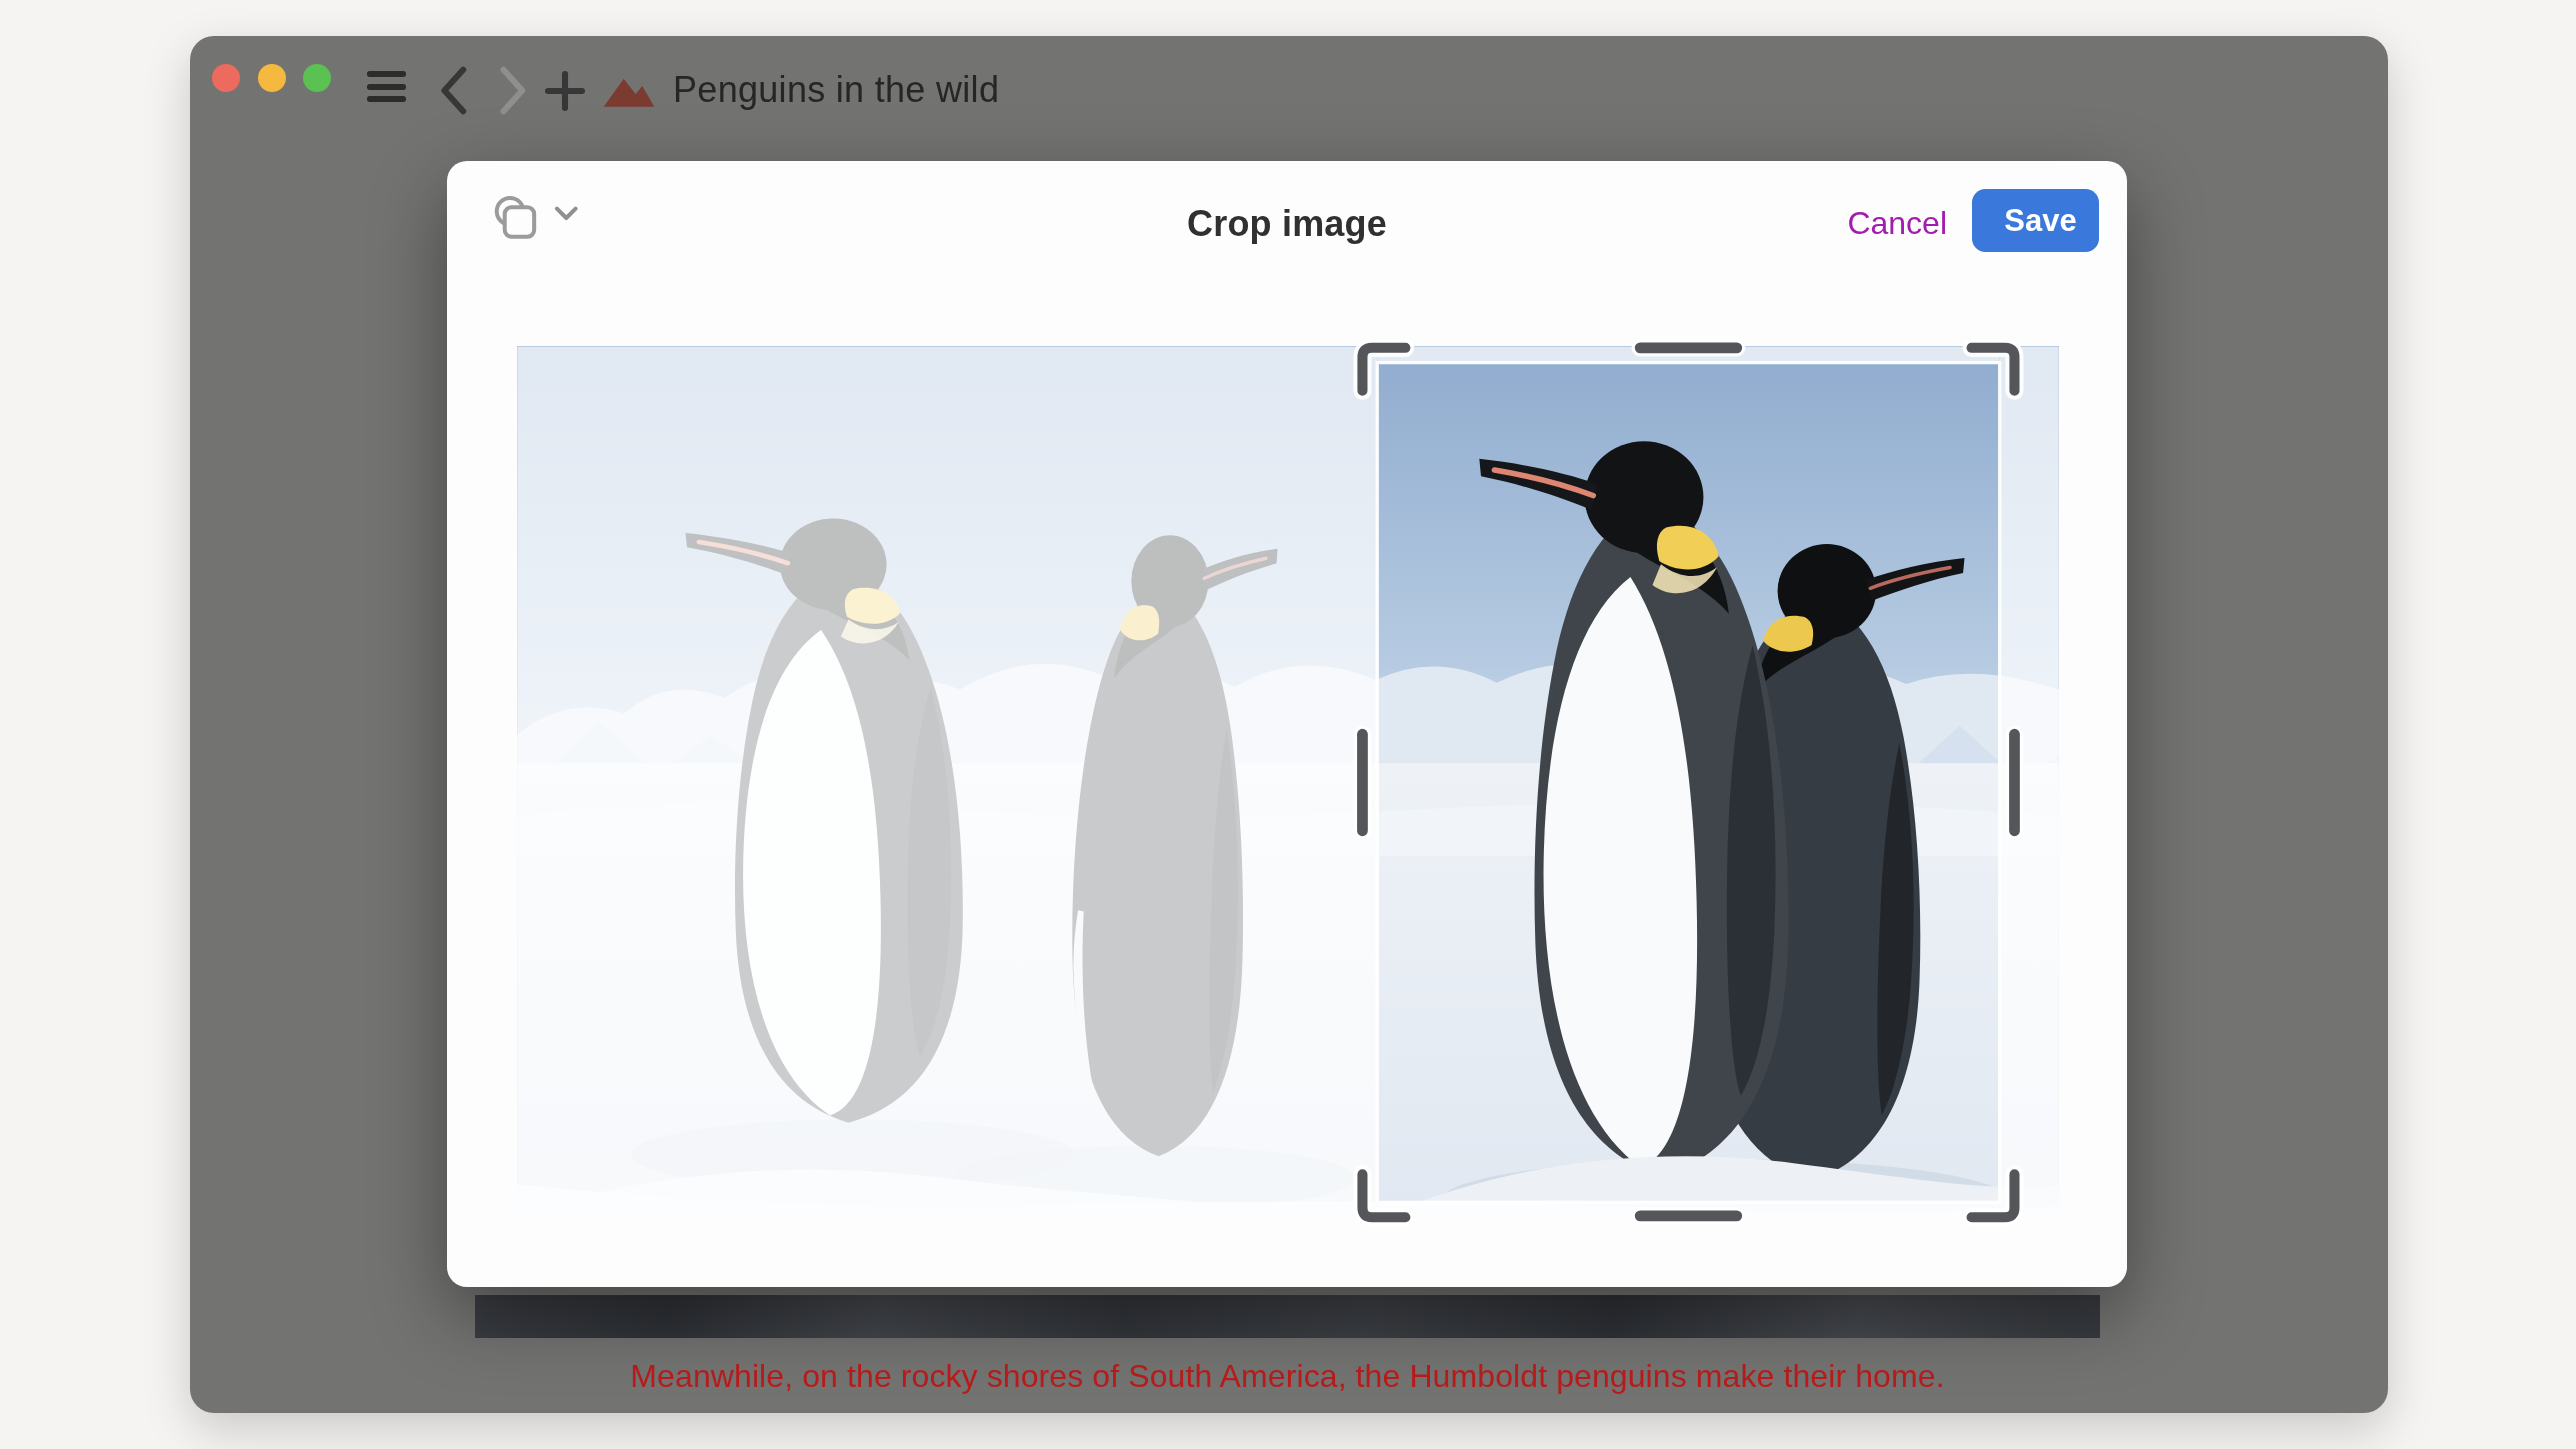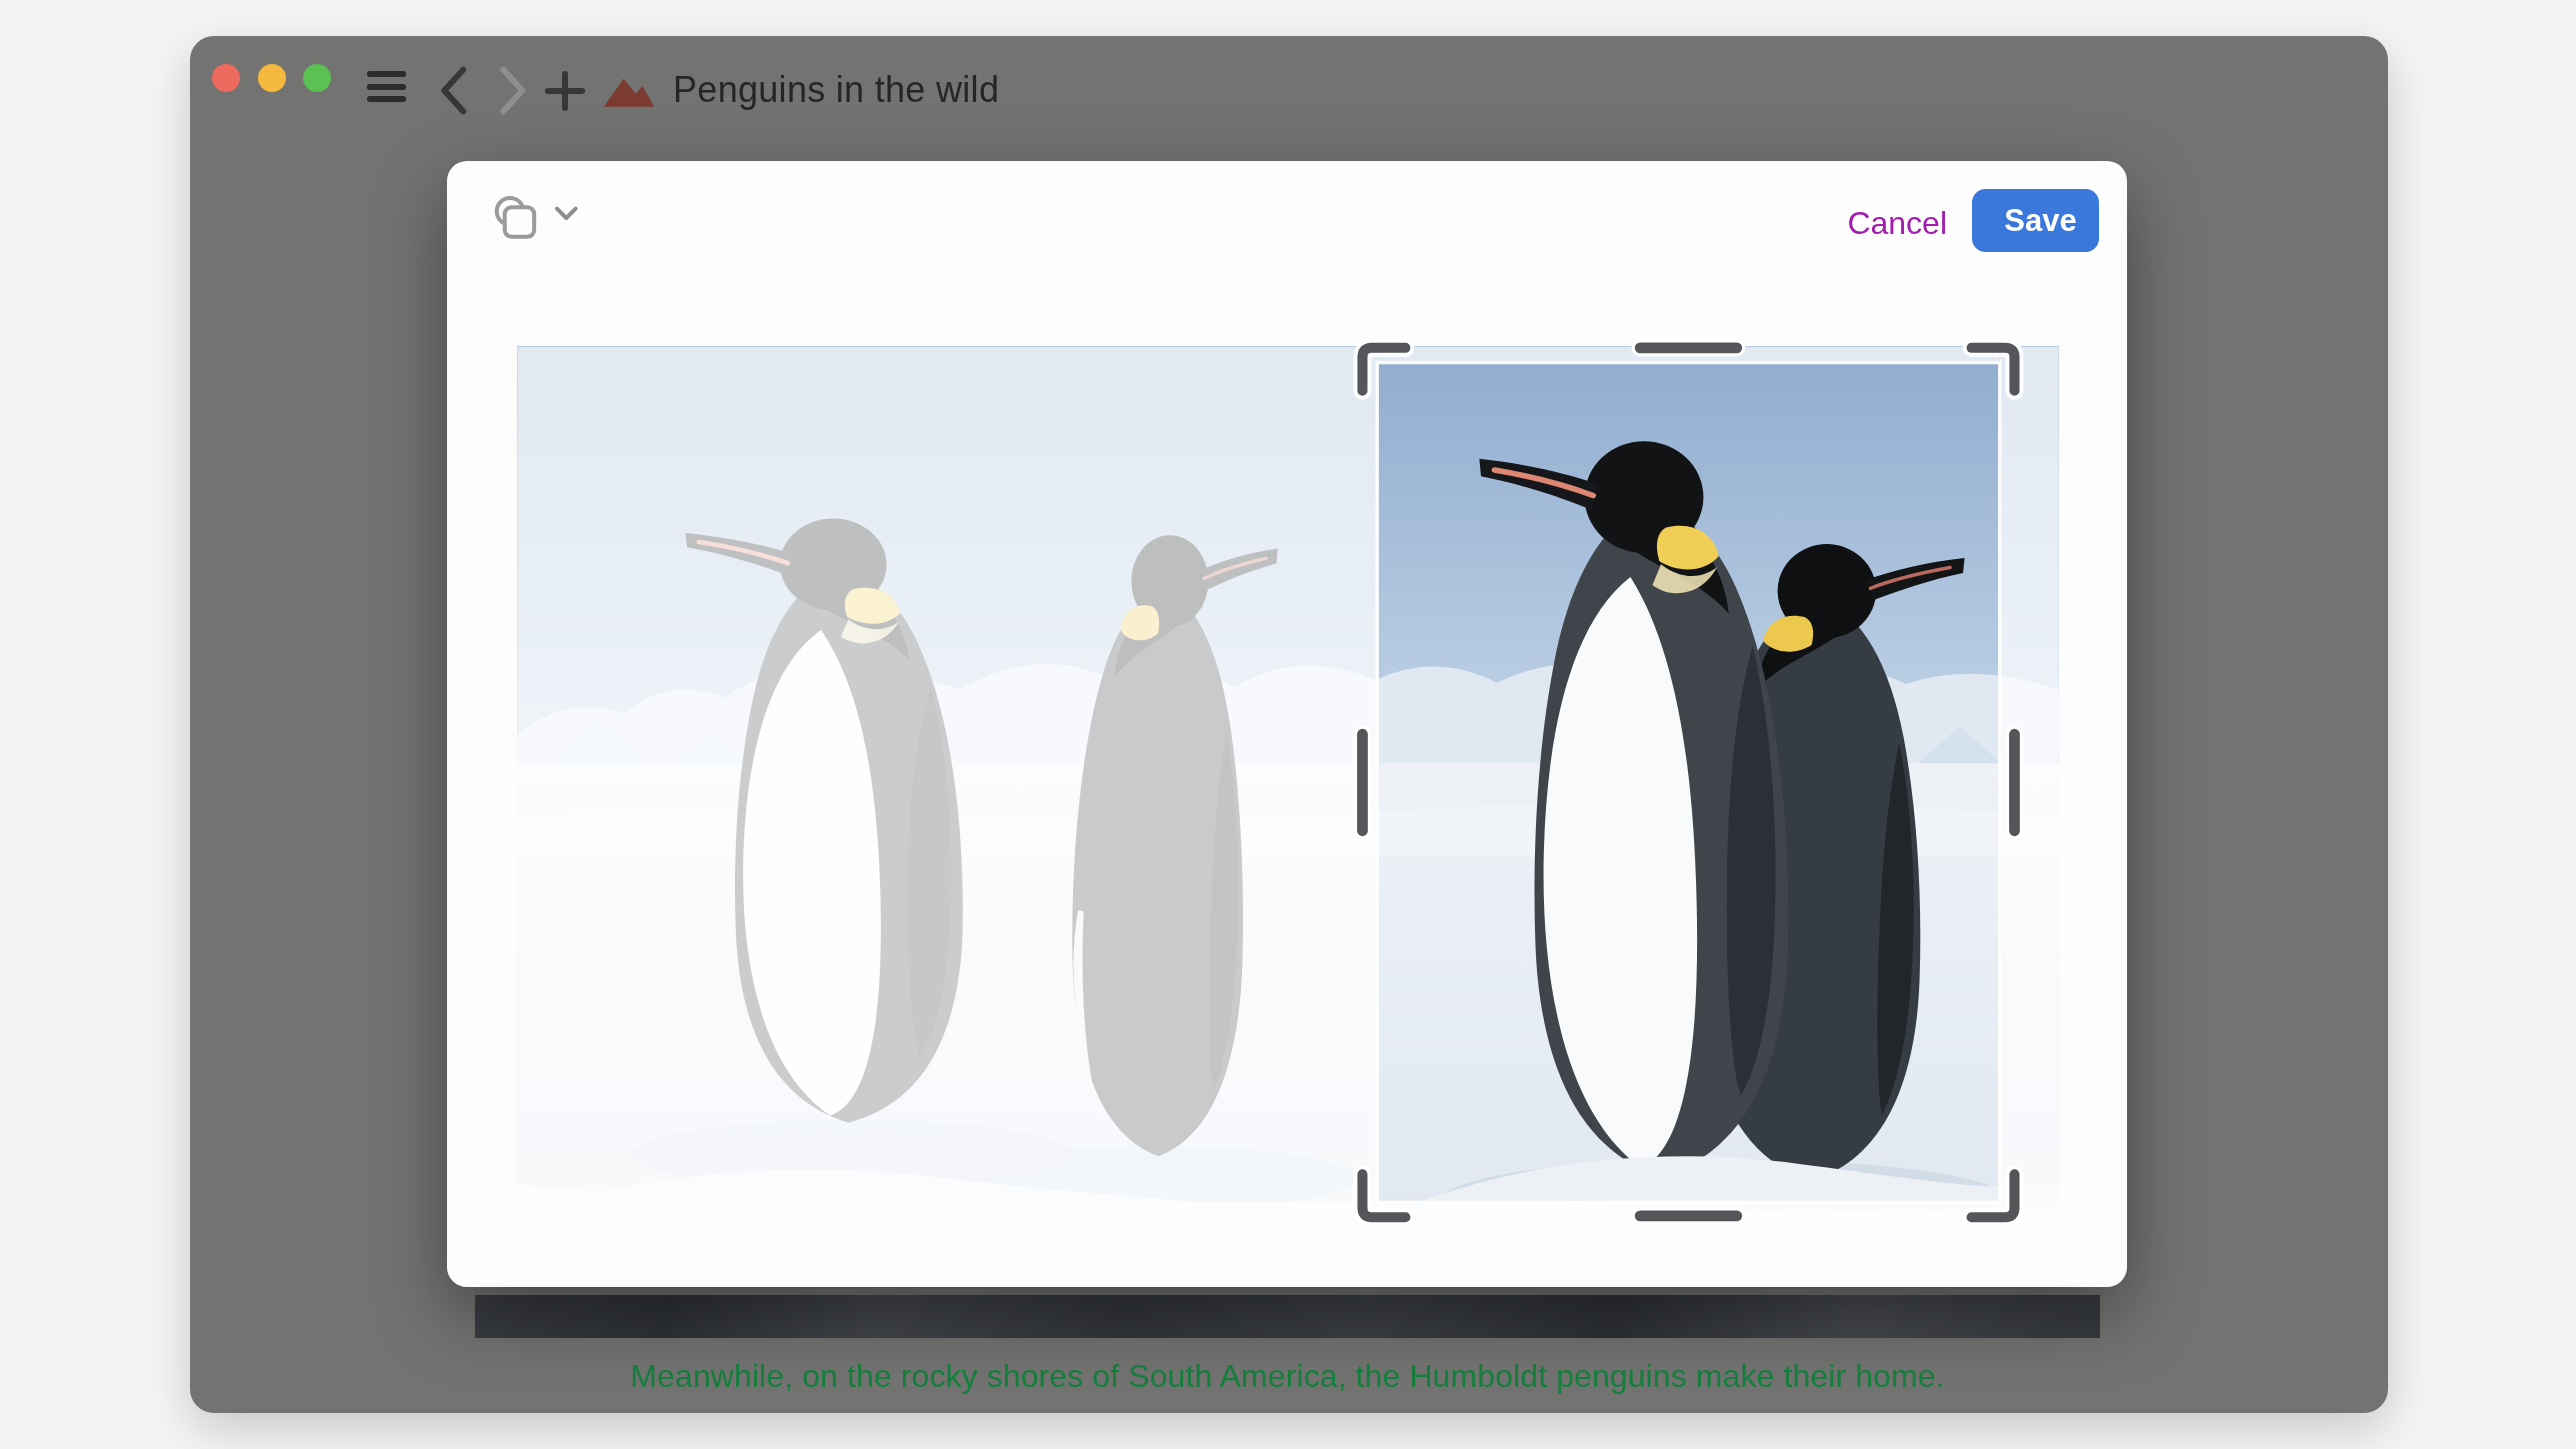--- a/index.html
+++ b/index.html
@@ -41,21 +41,21 @@
     font-size:36px;color:#262626;font-weight:500;letter-spacing:0.3px;margin-left:9px;
   }
 
   
   .photo-sliver{
     left:475px;top:1295px;width:1625px;height:43px;
     background:linear-gradient(100deg,#3a3d42 0%,#2f3237 12%,#43464b 25%,#33363b 40%,#3d4045 55%,#2e3136 70%,#46494e 85%,#373a3f 100%);
   }
   .doc-caption{
     left:476px;top:1358px;width:1623px;
-    text-align:center;font-size:32px;color:#15803d;letter-spacing:0.1px;
+    text-align:center;font-size:32px;color:#b91c1c;letter-spacing:0.1px;
   }
 
   
   .modal{
     left:447px;top:161px;width:1680px;height:1126px;
     background:#fdfdfd;border-radius:20px;
     box-shadow:0 27px 74px rgba(0,0,0,0.40);
   }
   .ratio-btn{
     left:39px;top:29.5px;width:99px;height:50px;
@@ -117,20 +117,21 @@
 <div class="abs modal">
 
   <button class="abs ratio-btn">
     <svg width="99" height="50" viewBox="0 0 148 74">
       <circle cx="36" cy="30" r="20" fill="none" stroke="#9b9b9b" stroke-width="6"></circle>
       <rect x="28" y="24" width="44" height="44" rx="10" fill="#fdfdfd" stroke="#9b9b9b" stroke-width="6"></rect>
       <polyline points="106,26 120,40 134,26" fill="none" stroke="#8f8f8f" stroke-width="6" stroke-linecap="round" stroke-linejoin="round"></polyline>
     </svg>
   </button>
 
+  <div class="abs modal-title">Crop image</div>
 
   <button class="abs cancel-btn">Cancel</button>
   <button class="abs save-btn">Save</button>
 
   <div class="abs image-wrap">
 
     <svg class="scene" viewBox="0 0 2298 1294" preserveAspectRatio="none">
       <defs>
         <linearGradient id="skyGrad" x1="0" y1="0" x2="0" y2="660" gradientUnits="userSpaceOnUse">
           <stop offset="0" stop-color="#8fabce"></stop>

